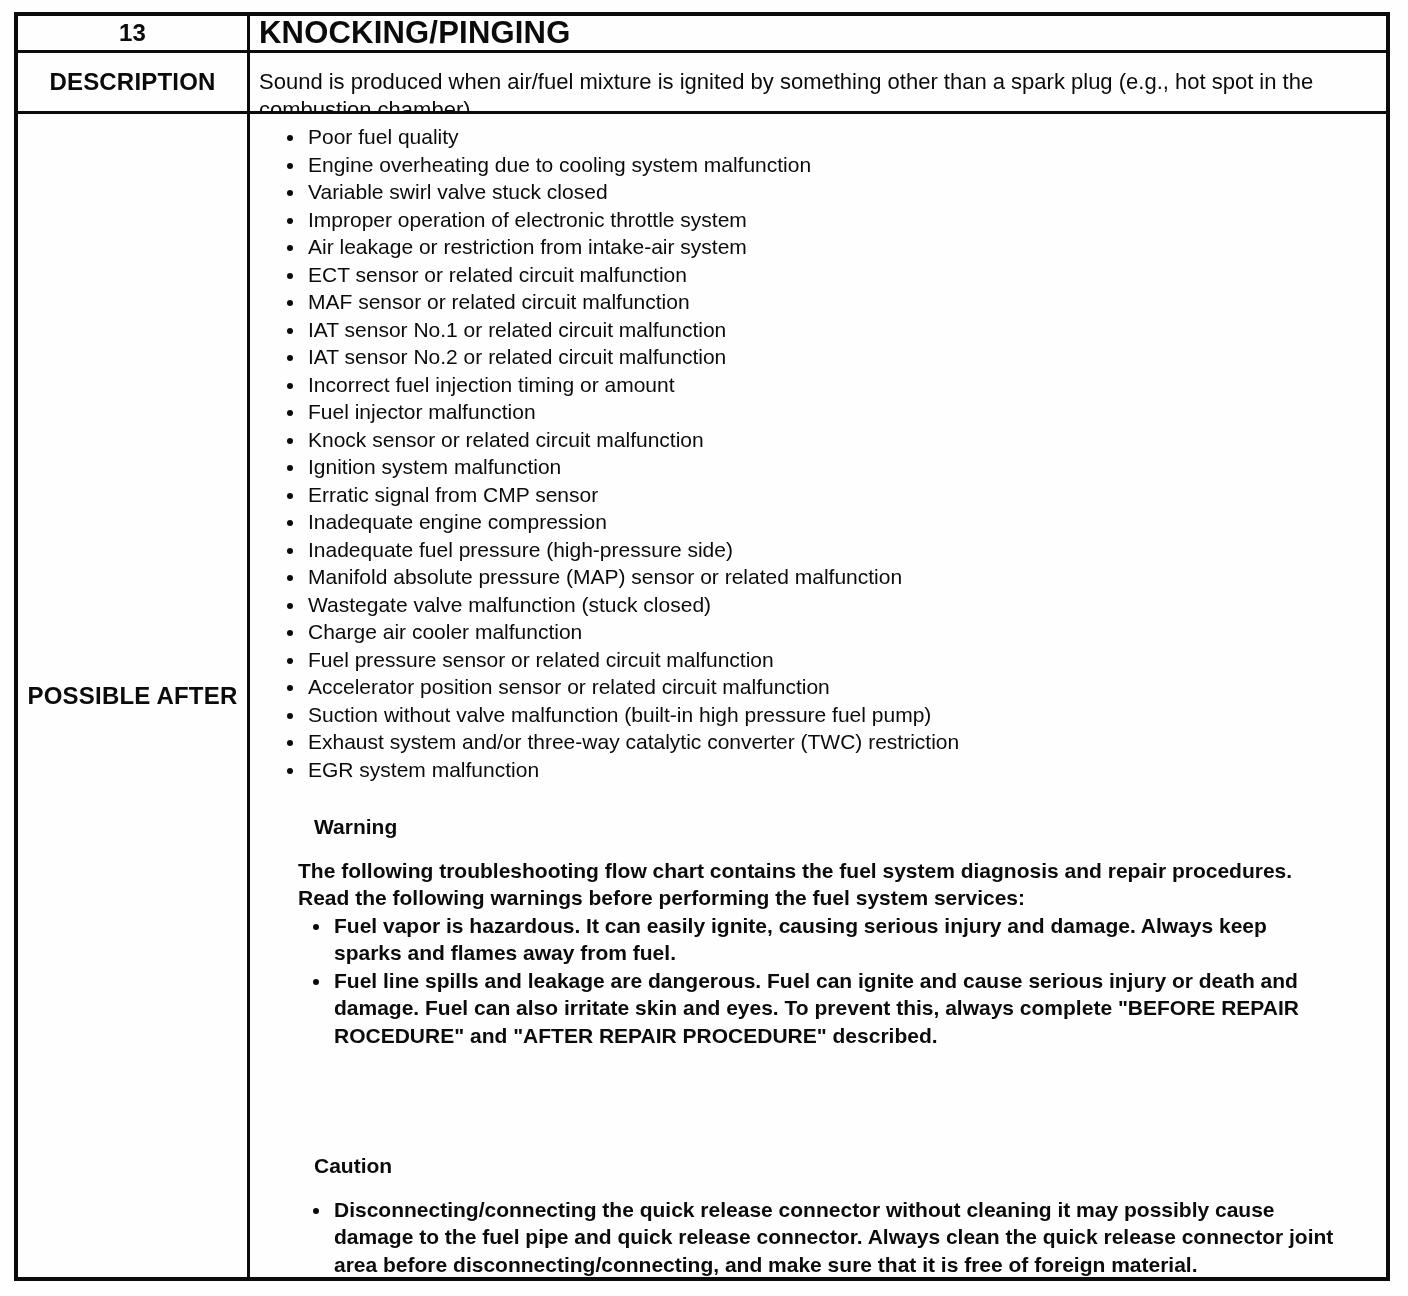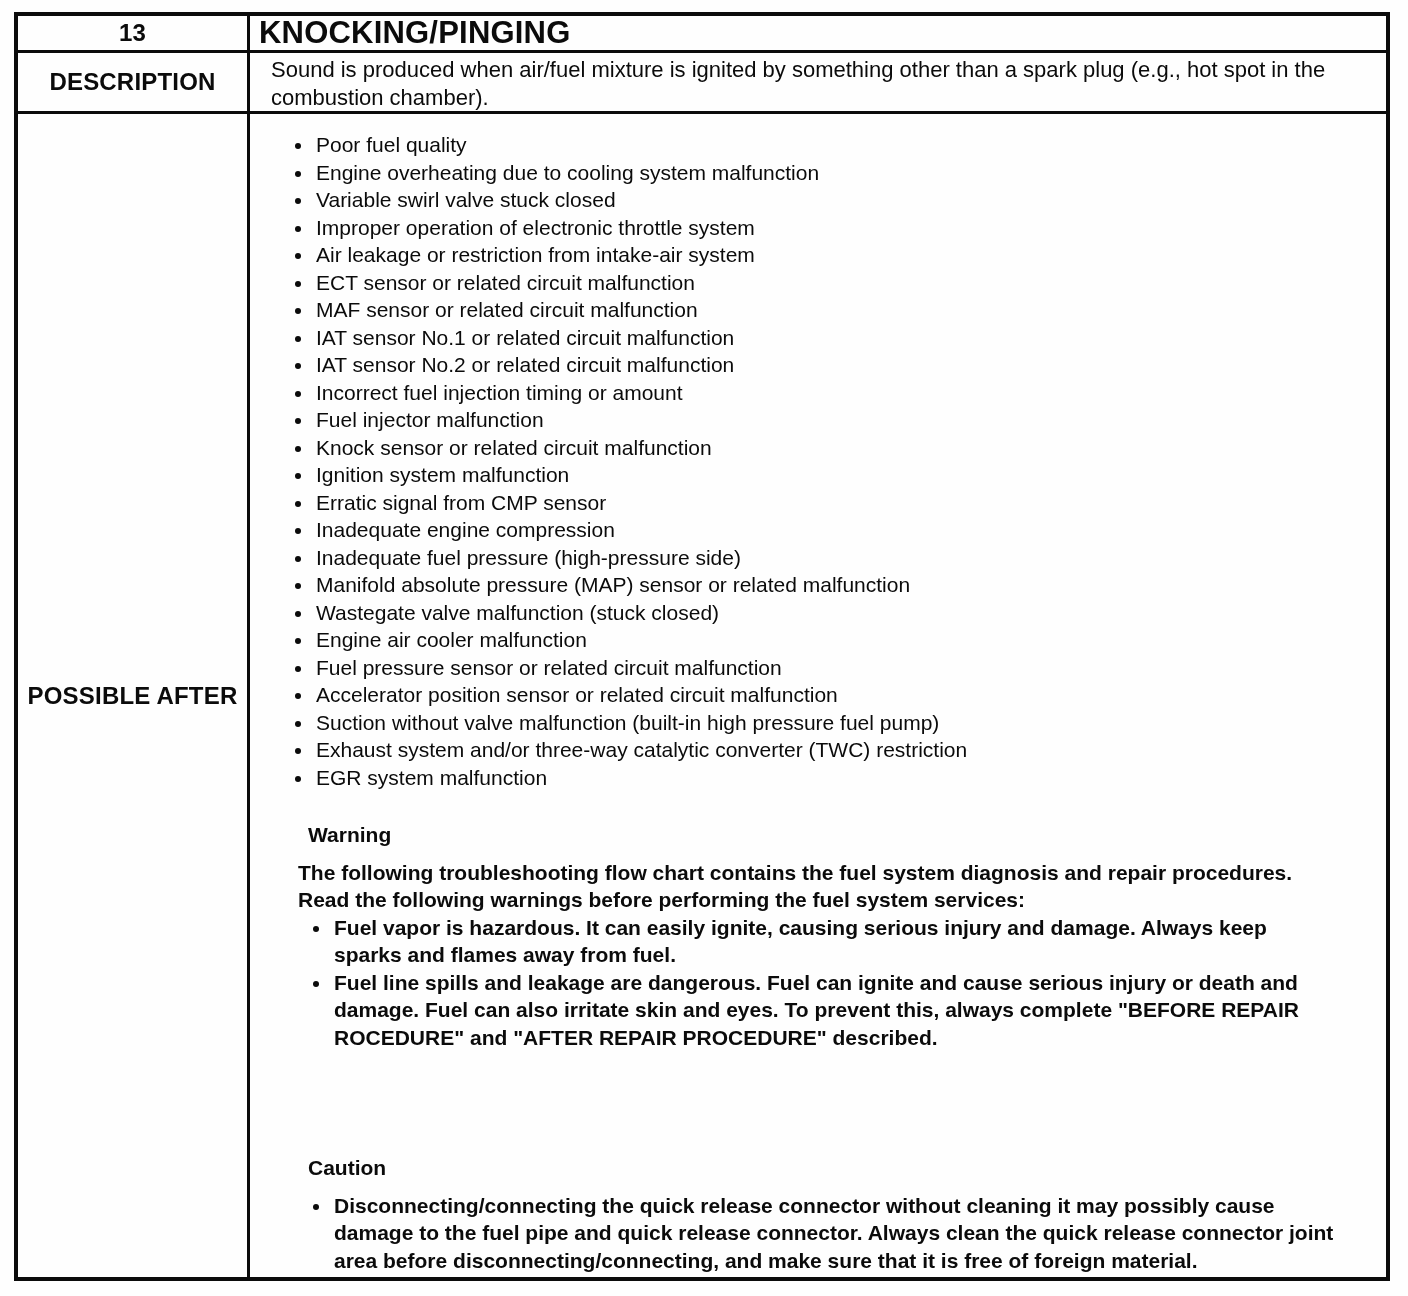--- a/index.html
+++ b/index.html
@@ -37,45 +37,46 @@
   }
   .title-cell {
     display: flex;
     align-items: center;
     padding-left: 9px;
     font-weight: bold;
     font-size: 31px;
     letter-spacing: 0.2px;
   }
   .desc-cell {
-    padding: 3px 12px 0 21px;
+    padding: 3px 12px 0 9px;
     font-size: 22px;
     line-height: 28px;
+    margin-top: 12px;
   }
   .desc-cell p { margin: 0; }
   .causes-cell {
     padding: 9px 34px 0 0;
     font-size: 21px;
     line-height: 27.5px;
   }
   ul.cause-list {
-    margin: 8px;
+    margin: 0;
     padding-left: 56px;
     list-style: disc;
   }
   ul.cause-list li { padding-left: 2px; }
   .warning-block {
     margin: 30px 16px 0 48px;
     font-weight: bold;
   }
   .caution-block {
     margin: 103px 16px 0 48px;
     font-weight: bold;
   }
-  .bold-head { margin: 10px; }
+  .bold-head { margin: 16px; }
   .bold-text { margin: 0; }
   ul.bold-list {
     margin: 0;
     padding-left: 34px;
     list-style: disc;
   }
   ul.bold-list li { padding-left: 2px; }
 </style>
 </head>
 <body>
@@ -114,21 +115,21 @@
           <li class="cause-item">IAT sensor No.2 or related circuit malfunction</li>
           <li class="cause-item">Incorrect fuel injection timing or amount</li>
           <li class="cause-item">Fuel injector malfunction</li>
           <li class="cause-item">Knock sensor or related circuit malfunction</li>
           <li class="cause-item">Ignition system malfunction</li>
           <li class="cause-item">Erratic signal from CMP sensor</li>
           <li class="cause-item">Inadequate engine compression</li>
           <li class="cause-item">Inadequate fuel pressure (high-pressure side)</li>
           <li class="cause-item">Manifold absolute pressure (MAP) sensor or related malfunction</li>
           <li class="cause-item">Wastegate valve malfunction (stuck closed)</li>
-          <li class="cause-item">Engine air cooler malfunction</li>
+          <li class="cause-item">Charge air cooler malfunction</li>
           <li class="cause-item">Fuel pressure sensor or related circuit malfunction</li>
           <li class="cause-item">Accelerator position sensor or related circuit malfunction</li>
           <li class="cause-item">Suction without valve malfunction (built-in high pressure fuel pump)</li>
           <li class="cause-item">Exhaust system and/or three-way catalytic converter (TWC) restriction</li>
           <li class="cause-item">EGR system malfunction</li>
         </ul>
 
       <div class="warning-block">
         <p class="bold-head">Warning</p>
         <p class="bold-text">The following troubleshooting flow chart contains the fuel system diagnosis and repair procedures. Read the following warnings before performing the fuel system services:</p>

